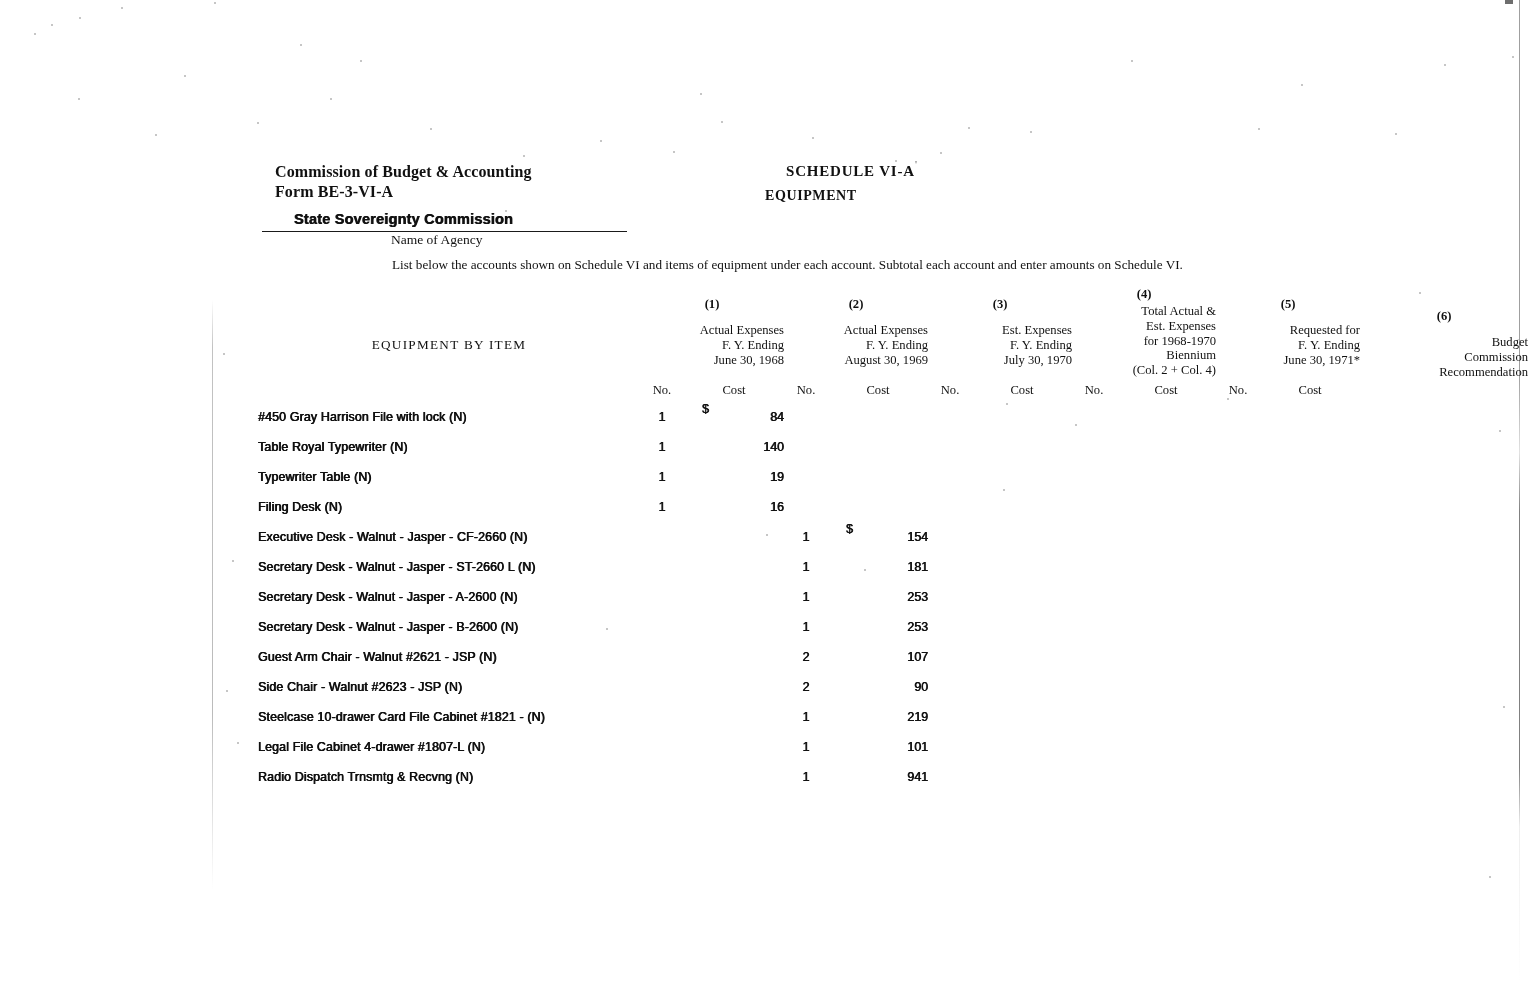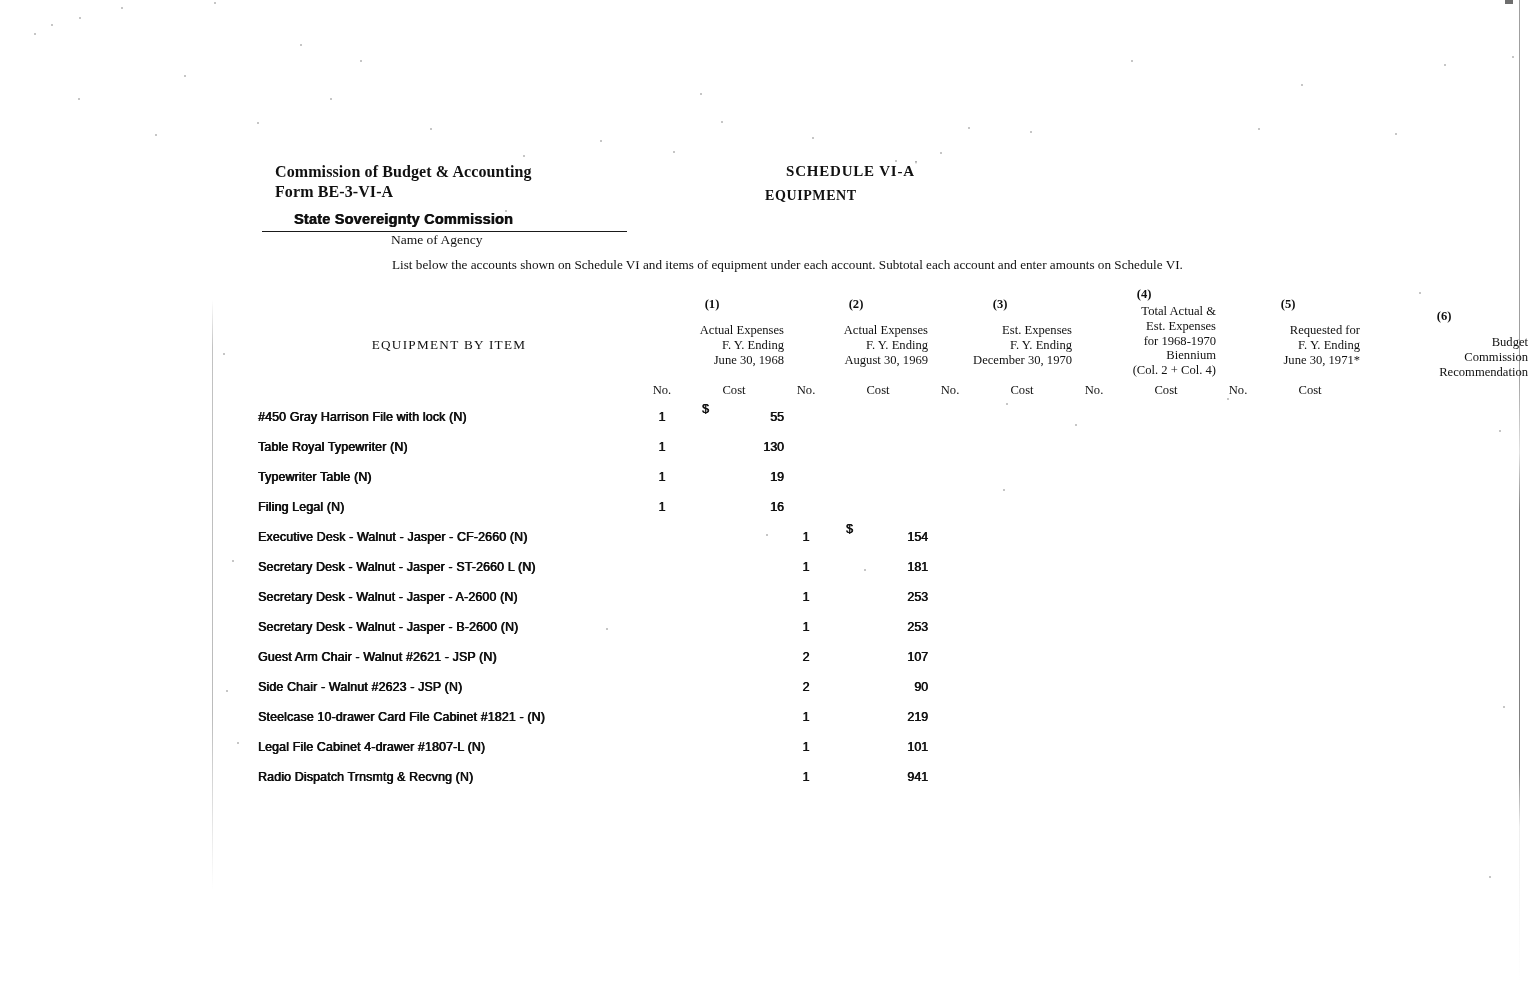--- a/index.html
+++ b/index.html
@@ -279,21 +279,21 @@
       <span class="lines">Actual Expenses</span>
       <span class="lines">F. Y. Ending</span>
       <span class="lines">August 30, 1969</span>
     </td>
 
     <td class="hdr-top vline hline-b colhead" colspan="2">
       <span class="num">(3)</span>
       <span class="gap"></span>
       <span class="lines">Est. Expenses</span>
       <span class="lines">F. Y. Ending</span>
-      <span class="lines">December 30, 1970</span>
+      <span class="lines">July 30, 1970</span>
     </td>
 
     <td class="hdr-top vline hline-b colhead" colspan="2">
       <span class="num">(4)</span>
       <span class="lines">Total Actual &amp;</span>
       <span class="lines">Est. Expenses</span>
       <span class="lines">for 1968-1970</span>
       <span class="lines">Biennium</span>
       <span class="lines">(Col. 2 + Col. 4)</span>
     </td>
@@ -326,35 +326,35 @@
     <td class="vline hline-b subhead">Cost</td>
     <td class="vline hline-b subhead">No.</td>
     <td class="vline hline-b subhead">Cost</td>
   </tr>
 
   </tbody>
       <tbody id="rows-body">
         <tr class="datarow">
           <td class="itemcell">#450 Gray Harrison File with lock (N)</td>
           <td class="vline numcell">1</td>
-          <td class="vline costcell"><span class="dollar">$</span><span>55</span></td>
+          <td class="vline costcell"><span class="dollar">$</span><span>84</span></td>
           <td class="vline numcell"></td>
           <td class="vline costcell"><span></span></td>
           <td class="vline numcell"></td>
           <td class="vline costcell"><span></span></td>
           <td class="vline numcell"></td>
           <td class="vline costcell"><span></span></td>
           <td class="vline numcell"></td>
           <td class="vline costcell"><span></span></td>
           <td class="vline vline-r numcell"></td>
         </tr>
         <tr class="datarow">
           <td class="itemcell">Table Royal Typewriter (N)</td>
           <td class="vline numcell">1</td>
-          <td class="vline costcell"><span>130</span></td>
+          <td class="vline costcell"><span>140</span></td>
           <td class="vline numcell"></td>
           <td class="vline costcell"><span></span></td>
           <td class="vline numcell"></td>
           <td class="vline costcell"><span></span></td>
           <td class="vline numcell"></td>
           <td class="vline costcell"><span></span></td>
           <td class="vline numcell"></td>
           <td class="vline costcell"><span></span></td>
           <td class="vline vline-r numcell"></td>
         </tr>
@@ -366,21 +366,21 @@
           <td class="vline costcell"><span></span></td>
           <td class="vline numcell"></td>
           <td class="vline costcell"><span></span></td>
           <td class="vline numcell"></td>
           <td class="vline costcell"><span></span></td>
           <td class="vline numcell"></td>
           <td class="vline costcell"><span></span></td>
           <td class="vline vline-r numcell"></td>
         </tr>
         <tr class="datarow">
-          <td class="itemcell">Filing Legal (N)</td>
+          <td class="itemcell">Filing Desk (N)</td>
           <td class="vline numcell">1</td>
           <td class="vline costcell"><span>16</span></td>
           <td class="vline numcell"></td>
           <td class="vline costcell"><span></span></td>
           <td class="vline numcell"></td>
           <td class="vline costcell"><span></span></td>
           <td class="vline numcell"></td>
           <td class="vline costcell"><span></span></td>
           <td class="vline numcell"></td>
           <td class="vline costcell"><span></span></td>

